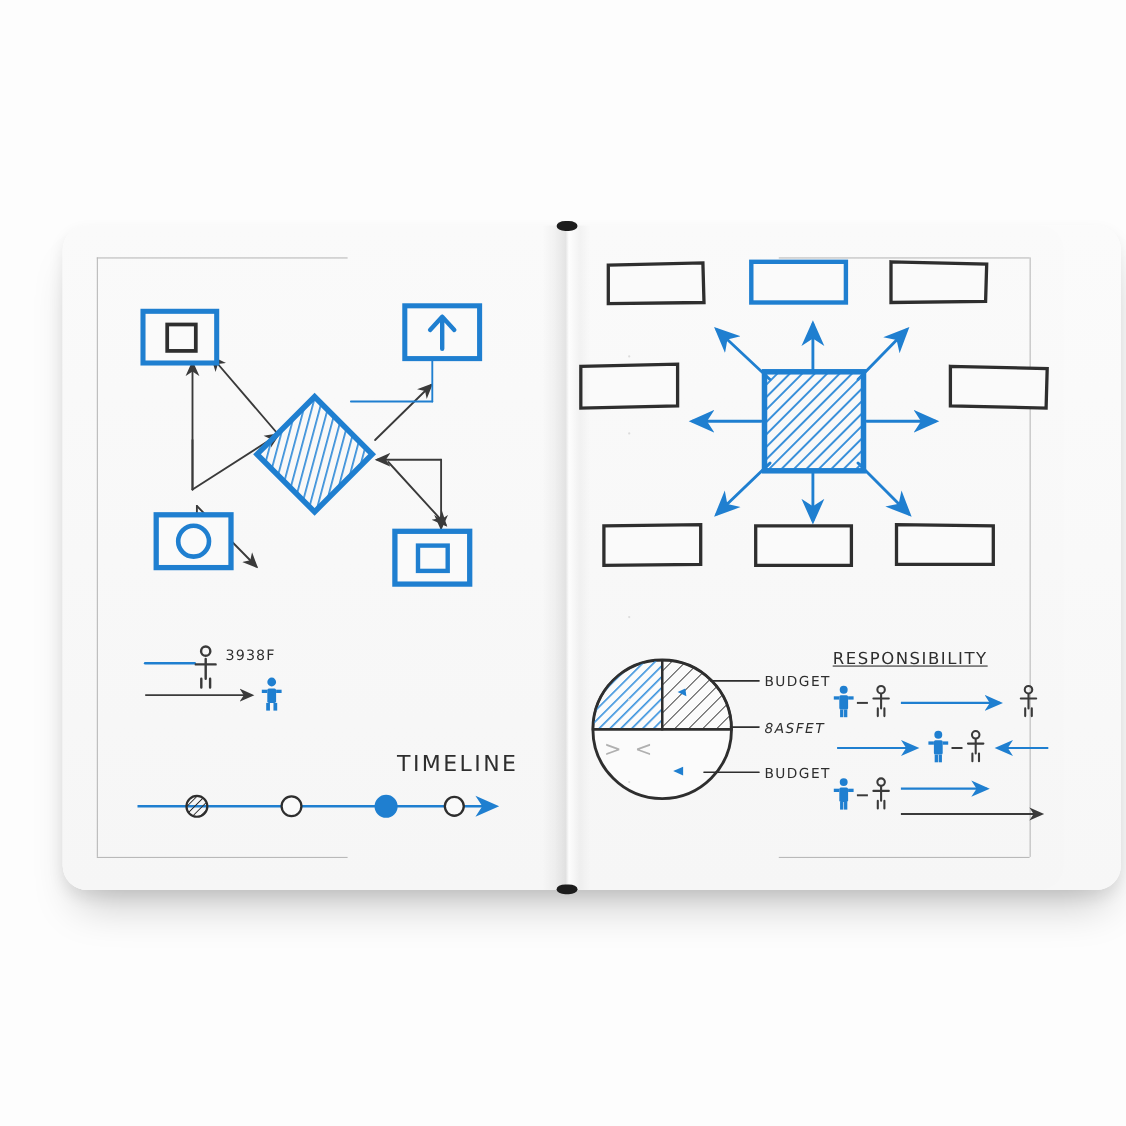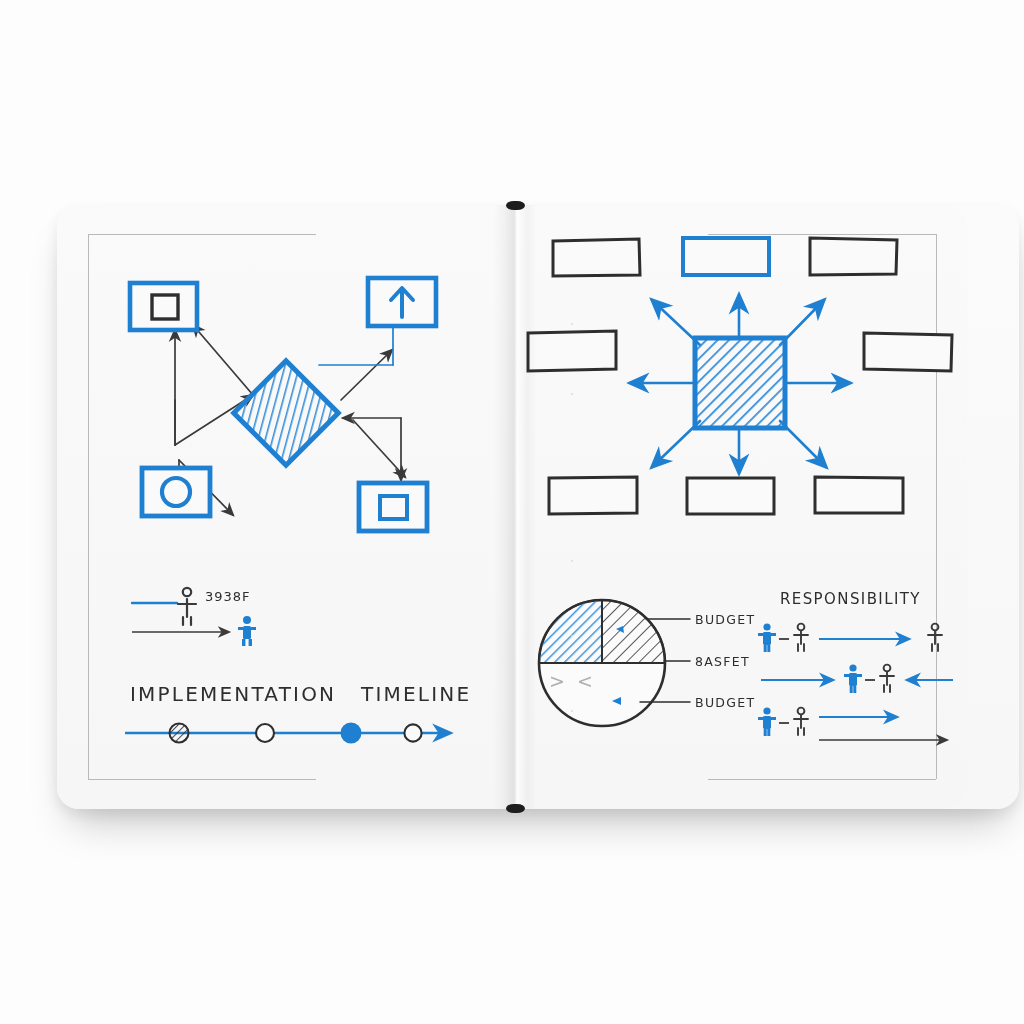--- a/index.html
+++ b/index.html
@@ -156,21 +156,20 @@
             <rect x="181" y="52" width="5" height="3"></rect>
             <rect x="194" y="52" width="5" height="3"></rect>
             <rect x="185" y="64" width="3.4" height="7"></rect>
             <rect x="191.6" y="64" width="3.4" height="7"></rect>
           </g>
         </svg>
         <span class="hand hw-small" style="left:148px;top:14px;">3938F</span>
       </div>
 
       <div class="sec" style="left:0;top:470px;width:455px;height:80px;">
-        <span class="hand hw-title" style="left:73px;top:7px;">IMPLEMENTATION</span>
         <span class="hand hw-title" style="left:304px;top:7px;">TIMELINE</span>
         <svg width="455" height="60" viewBox="0 0 455 60" style="top:36px;">
           <defs>
             <pattern id="darkhatch2" width="5" height="5" patternTransform="rotate(45)" patternUnits="userSpaceOnUse">
               <line x1="0" y1="0" x2="0" y2="5" stroke="#2e2e2e" stroke-width="1.7"></line>
             </pattern>
             <marker id="arrBlue2" markerWidth="10" markerHeight="10" refX="7" refY="5" orient="auto">
               <path d="M0,1 L9,5 L0,9 L2.6,5 Z" fill="#1f7fd0"></path>
             </marker>
           </defs>
@@ -271,26 +270,26 @@
             <line x1="134" y1="34" x2="178" y2="34"></line>
             <line x1="152" y1="76" x2="178" y2="76"></line>
             <line x1="128" y1="117" x2="178" y2="117"></line>
           </g>
           <g fill="#1f7fd0">
             <path d="M104,44 l7,-3 l1,7 z"></path>
             <path d="M100,116 l9,-4 l0,8 z"></path>
           </g>
         </svg>
         <span class="hand hw-label" style="left:183px;top:27px;">BUDGET</span>
-        <span class="hand hw-label" style="left:183px;top:69px;">8ASFET</span>
+        <span class="hand hw-label" style="left:183px;top:69px;font-style:italic;">8ASFET</span>
         <span class="hand hw-label" style="left:183px;top:110px;">BUDGET</span>
       </div>
 
       <div class="sec" style="left:245px;top:385px;width:210px;height:160px;">
-        <span class="hand hw-title" style="left:23px;top:0px;font-size:15px;letter-spacing:1.4px;">RESPONSIBILITY</span>
+        <span class="hand hw-title" style="left:0;top:0px;font-size:15px;letter-spacing:1.4px;text-decoration:underline;">RESPONSIBILITY</span>
 
         <svg width="210" height="140" viewBox="0 0 210 140" style="top:28px;">
           <defs>
             <marker id="rArrB" markerWidth="9" markerHeight="9" refX="7" refY="4.5" orient="auto">
               <path d="M0,0.8 L8.4,4.5 L0,8.2 L2.4,4.5 Z" fill="#1f7fd0"></path>
             </marker>
             <marker id="rArrBL" markerWidth="9" markerHeight="9" refX="7" refY="4.5" orient="auto">
               <path d="M0,0.8 L8.4,4.5 L0,8.2 L2.4,4.5 Z" fill="#1f7fd0"></path>
             </marker>
             <marker id="rArrInk" markerWidth="9" markerHeight="9" refX="7" refY="4.5" orient="auto">

